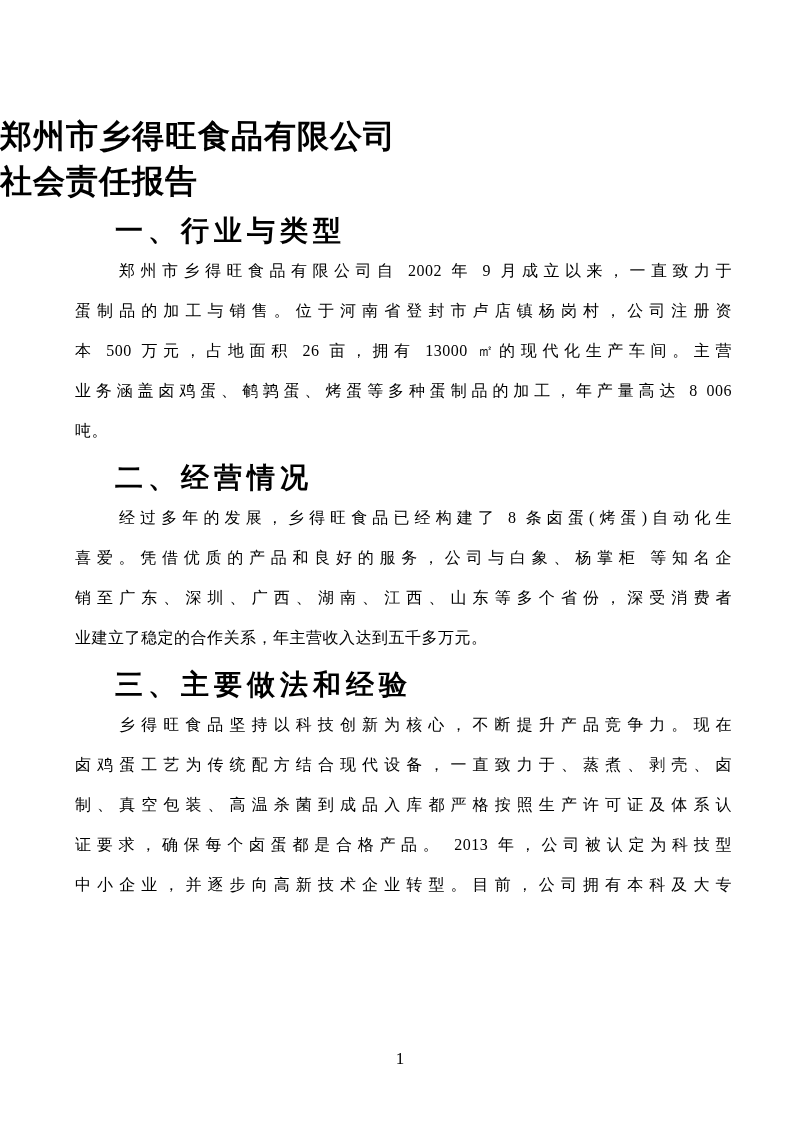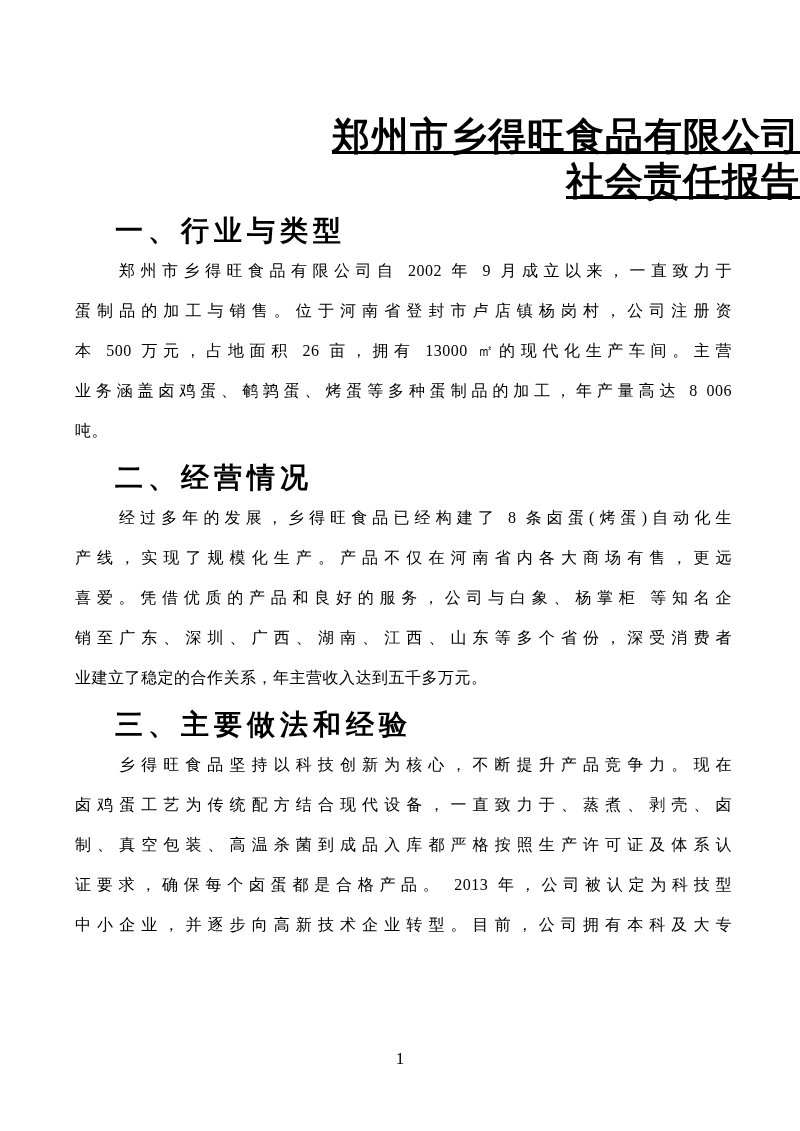--- a/index.html
+++ b/index.html
@@ -13,26 +13,25 @@
     height: 1131px;
     margin: 0 auto;
     background: #ffffff;
     color: #000000;
     box-sizing: border-box;
     padding-top: 114px;
     overflow: hidden;
     font-family: "Liberation Serif", "DejaVu Serif", serif;
   }
   .doc-title {
-    text-align: right;
-    font-size: 38px;
+    text-align: left;
+    font-size: 32px;
     font-weight: bold;
     line-height: 45px;
     letter-spacing: 1px;
-    text-decoration: underline;
   }
   .content {
     padding: 0 68px 0 75px;
   }
   .sec-heading {
     font-size: 28px;
     font-weight: bold;
     line-height: 40px;
     margin-top: 7px;
     padding-left: 40px;
@@ -72,21 +71,20 @@
 
   <main class="content" id="doc-body">
       <div class="sec-heading">一、行业与类型</div>
       <div class="line indent justify">郑州市乡得旺食品有限公司自 2002 年 9 月成立以来，一直致力于</div>
       <div class="line justify">蛋制品的加工与销售。位于河南省登封市卢店镇杨岗村，公司注册资</div>
       <div class="line justify">本 500 万元，占地面积 26 亩，拥有 13000 ㎡的现代化生产车间。主营</div>
       <div class="line justify">业务涵盖卤鸡蛋、鹌鹑蛋、烤蛋等多种蛋制品的加工，年产量高达 8 006</div>
       <div class="line">吨。</div>
       <div class="sec-heading">二、经营情况</div>
       <div class="line indent justify">经过多年的发展，乡得旺食品已经构建了 8 条卤蛋(烤蛋)自动化生</div>
-      <div class="line justify">产线，实现了规模化生产。产品不仅在河南省内各大商场有售，更远</div>
       <div class="line justify">喜爱。凭借优质的产品和良好的服务，公司与白象、杨掌柜 等知名企</div>
       <div class="line justify">销至广东、深圳、广西、湖南、江西、山东等多个省份，深受消费者</div>
       <div class="line">业建立了稳定的合作关系，年主营收入达到五千多万元。</div>
       <div class="sec-heading">三、主要做法和经验</div>
       <div class="line indent justify">乡得旺食品坚持以科技创新为核心，不断提升产品竞争力。现在</div>
       <div class="line justify">卤鸡蛋工艺为传统配方结合现代设备，一直致力于、蒸煮、剥壳、卤</div>
       <div class="line justify">制、真空包装、高温杀菌到成品入库都严格按照生产许可证及体系认</div>
       <div class="line justify">证要求，确保每个卤蛋都是合格产品。 2013 年，公司被认定为科技型</div>
       <div class="line justify">中小企业，并逐步向高新技术企业转型。目前，公司拥有本科及大专</div>
     </main>

